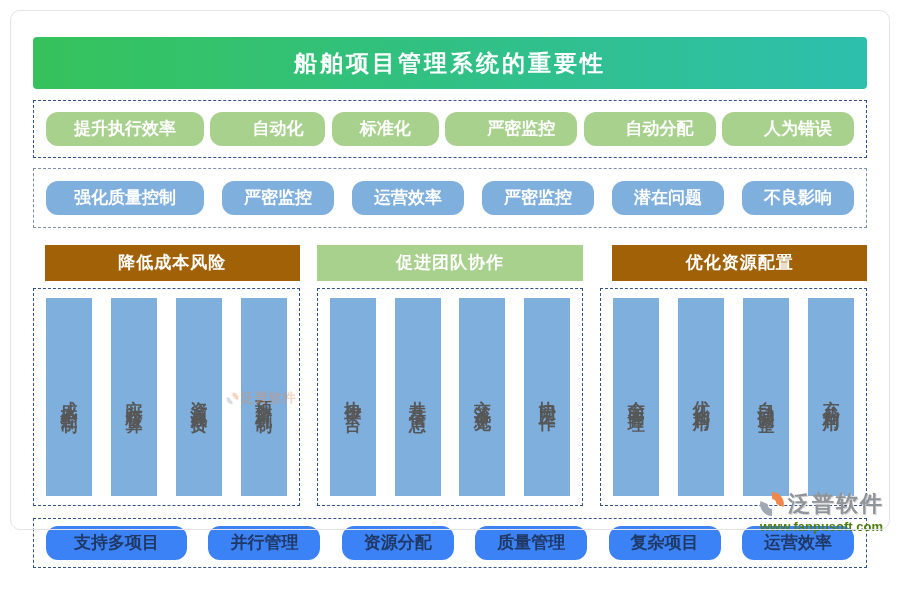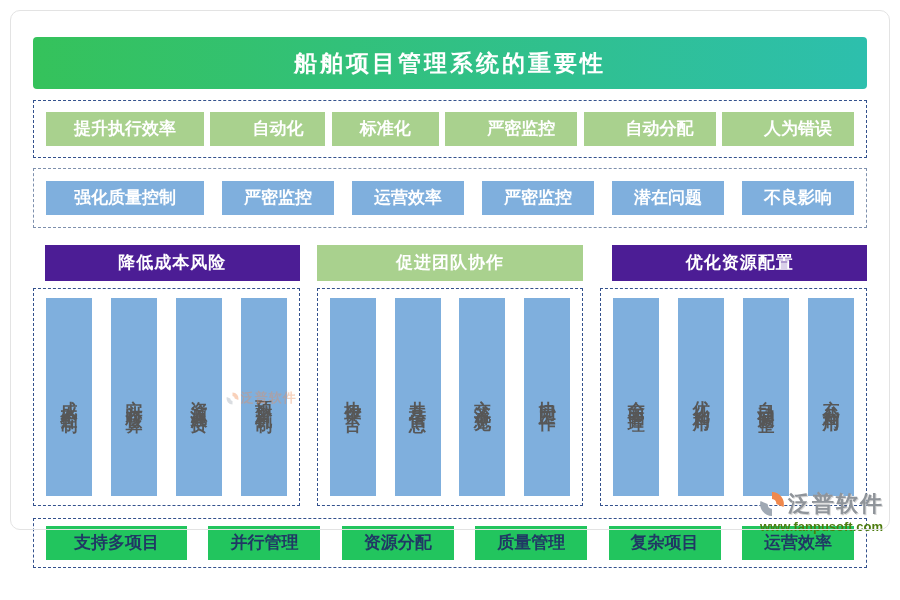--- a/index.html
+++ b/index.html
@@ -36,36 +36,36 @@
     display:flex;align-items:center;justify-content:space-between;
     padding:11px 12px;box-sizing:border-box;
   }
   .row1{margin-top:11px;height:58px;}
   .row2{margin-top:10px;height:60px;border-color:#7e90ad;gap:8px;}
   .rowb{margin-top:12px;height:50px;padding:8px 12px;}
   
   .btn{
     display:inline-block;height:34px;line-height:34px;
     padding:0 22px;text-align:center;
-    font-size:17px;font-weight:bold;white-space:nowrap;
+    font-size:17px;font-weight:bold;white-space:nowrap;border-radius:12px;
   }
   .btn.green{background:#a9d18e;color:#ffffff;padding-left:42px;}
   .btn.blue{background:#7fafdd;color:#ffffff;}
-  .btn.lav{background:#22c55e;color:#203864;}
+  .btn.lav{background:#3b82f6;color:#203864;}
   .btn.wide{padding:0 28px;}
   
   .headers{
     margin-top:17px;
     display:grid;grid-template-columns:repeat(3,1fr);gap:17px;
   }
   .header{
     height:36px;line-height:36px;text-align:center;
     color:#ffffff;font-size:17px;font-weight:bold;letter-spacing:1px;
   }
-  .header.dark{background:#4c1d95;margin-left:12px;}
+  .header.dark{background:#a16207;margin-left:12px;}
   .header.light{background:#a9d18e;}
   
   .sections{
     margin-top:7px;
     display:grid;grid-template-columns:repeat(3,1fr);gap:17px;
   }
   .section{
     height:218px;
     border:1px dashed #33518d;
     display:flex;align-items:center;justify-content:space-between;

